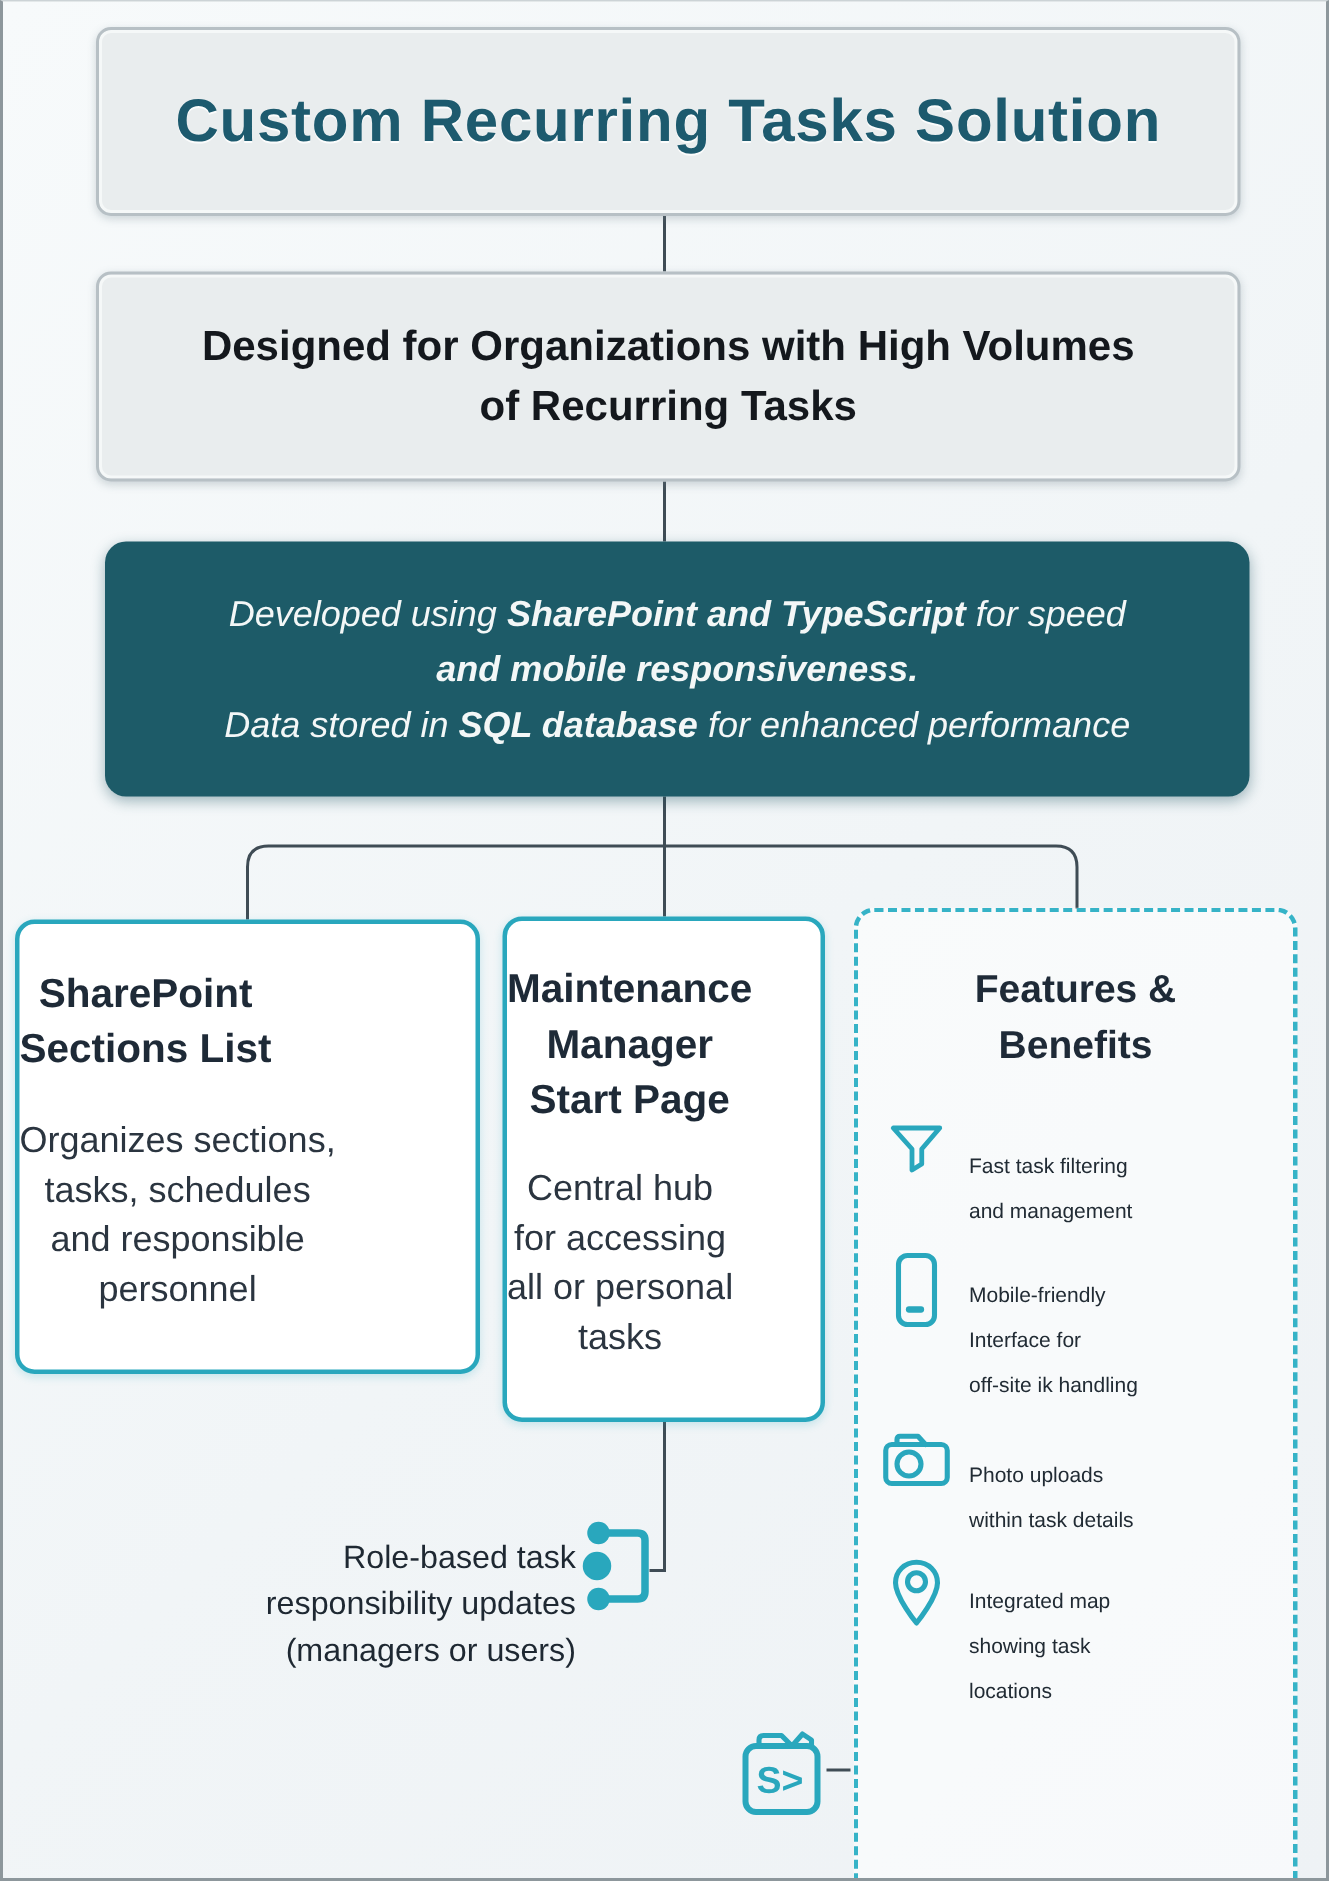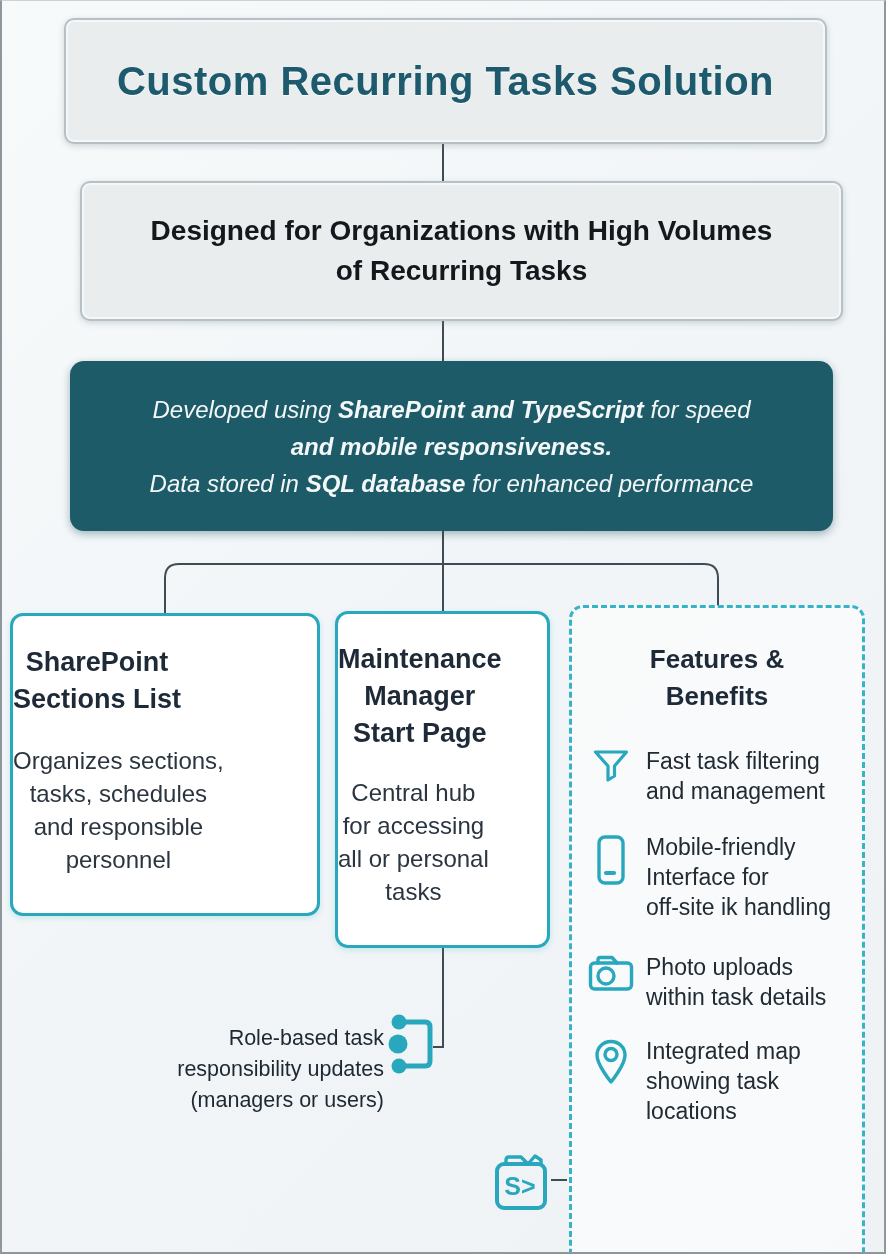--- a/index.html
+++ b/index.html
@@ -47,21 +47,21 @@
   .features {
     border:3px dashed #36b3c7; border-radius:14px; z-index:2;
     background:rgba(255,255,255,.55); position:absolute;
   }
   .features h3 {
     font-size:26px; font-weight:bold; color:#1e2a37; line-height:37px;
     white-space:pre-line; text-align:center; margin-top:33px;
   }
   .feat-item { position:absolute; left:16px; width:268px; display:flex; align-items:flex-start; }
   .feat-icon { width:46px; flex:0 0 46px; display:flex; justify-content:center; margin-top:2px; }
-  .feat-text { font-size:23px; color:#212b34; line-height:30px; white-space:pre-line; text-align:left; margin-left:12px; }
+  .feat-text { font-size:14px; color:#212b34; line-height:30px; white-space:pre-line; text-align:left; margin-left:12px;margin-top:16px; }
   
   .note { z-index:3; text-align:right; font-size:21.5px; color:#1e2832; line-height:31px; white-space:pre-line; }
   svg { display:block; }
   .lines-svg { position:absolute; left:0; top:0; z-index:1; }
   .icon-svg { position:absolute; z-index:3; }
 </style>
 </head>
 <body>
 
 <div id="page">
@@ -75,21 +75,21 @@
       <path d="M441 563 V610"></path>
       <path d="M441 947 V1046 H431"></path>
       <path d="M549 1179 H565"></path>
     </g>
   </svg>
 
   <div class="gray-box abs" style="left:62px; top:17px; width:763px; height:126px;">
     <div class="title-text">Custom Recurring Tasks Solution</div>
   </div>
 
-  <div class="gray-box abs" style="left:78px; top:180px; width:763px; height:140px;">
+  <div class="gray-box abs" style="left:62px; top:180px; width:763px; height:140px;">
     <div class="subtitle-text">Designed for Organizations with High Volumes
 of Recurring Tasks</div>
   </div>
 
   <div class="tech-box abs" style="left:68px; top:360px; width:763px; height:170px;font-style:italic;">
     <div>
         <div><span>Developed using </span><span class="b">SharePoint and TypeScript</span><span> for speed</span></div>
         <div><span class="b">and mobile responsiveness.</span></div>
         <div><span>Data stored in </span><span class="b">SQL database</span><span> for enhanced performance</span></div>
       </div>

